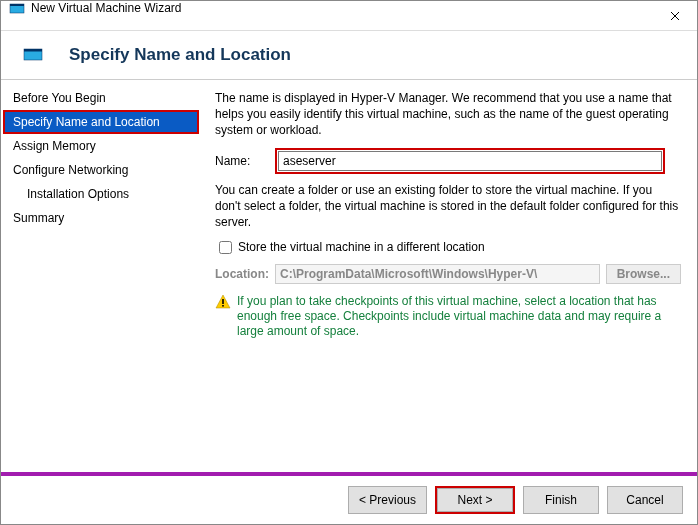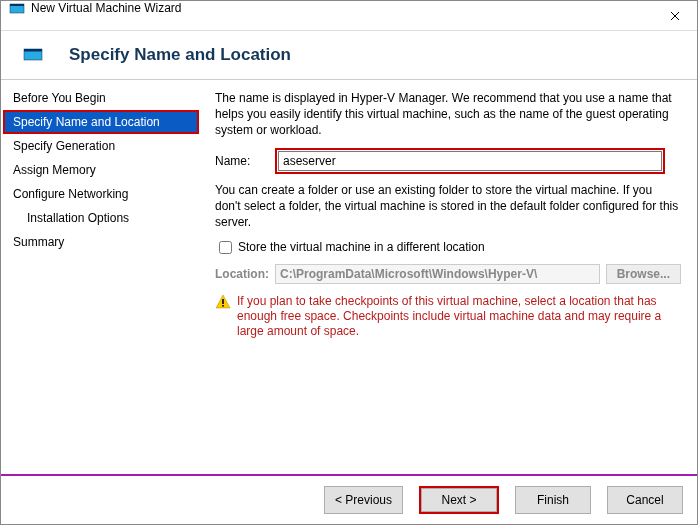--- a/index.html
+++ b/index.html
@@ -116,29 +116,29 @@
     font: inherit;
   }
   .loc-row button {
     margin-left: 6px;
     padding: 2px 10px;
     color: #888;
     border: 1px solid #ccc;
     background: #eee;
     font: inherit;
   }
-  .warn-row { display:flex; align-items:flex-start; gap:6px; color:#b91c1c; line-height:15px; margin-top:0;}
+  .warn-row { display:flex; align-items:flex-start; gap:6px; color:#15803d; line-height:15px; margin-top:0;}
   .warn-icon { flex-shrink:0; width:16px; height:16px; }
 
   .footer {
-    border-top: 2px solid #a21caf;
+    border-top: 4px solid #a21caf;
     padding: 10px 14px;
     display: flex;
     justify-content: flex-end;
-    gap: 16px;
+    gap: 8px;
   }
   .footer button {
     min-width: 76px;
     padding: 4px 10px;
     font: inherit;
     background: #e1e1e1;
     border: 1px solid #adadad;
     cursor: pointer;
   }
   .footer .next-wrap {
@@ -176,21 +176,20 @@
         </svg>
     </span>
     <span class="heading">Specify Name and Location</span>
   </div>
 
   <div class="body">
 
     <div class="sidebar">
       <div class="step">Before You Begin</div>
       <div class="step active">Specify Name and Location</div>
-      <div class="step">Specify Generation</div>
       <div class="step">Assign Memory</div>
       <div class="step">Configure Networking</div>
       <div class="step indent">Installation Options</div>
       <div class="step">Summary</div>
     </div>
 
     <div class="main">
       <p>The name is displayed in Hyper-V Manager. We recommend that you use a name that helps you easily identify this virtual machine, such as the name of the guest operating system or workload.</p>
 
       <div class="row">

